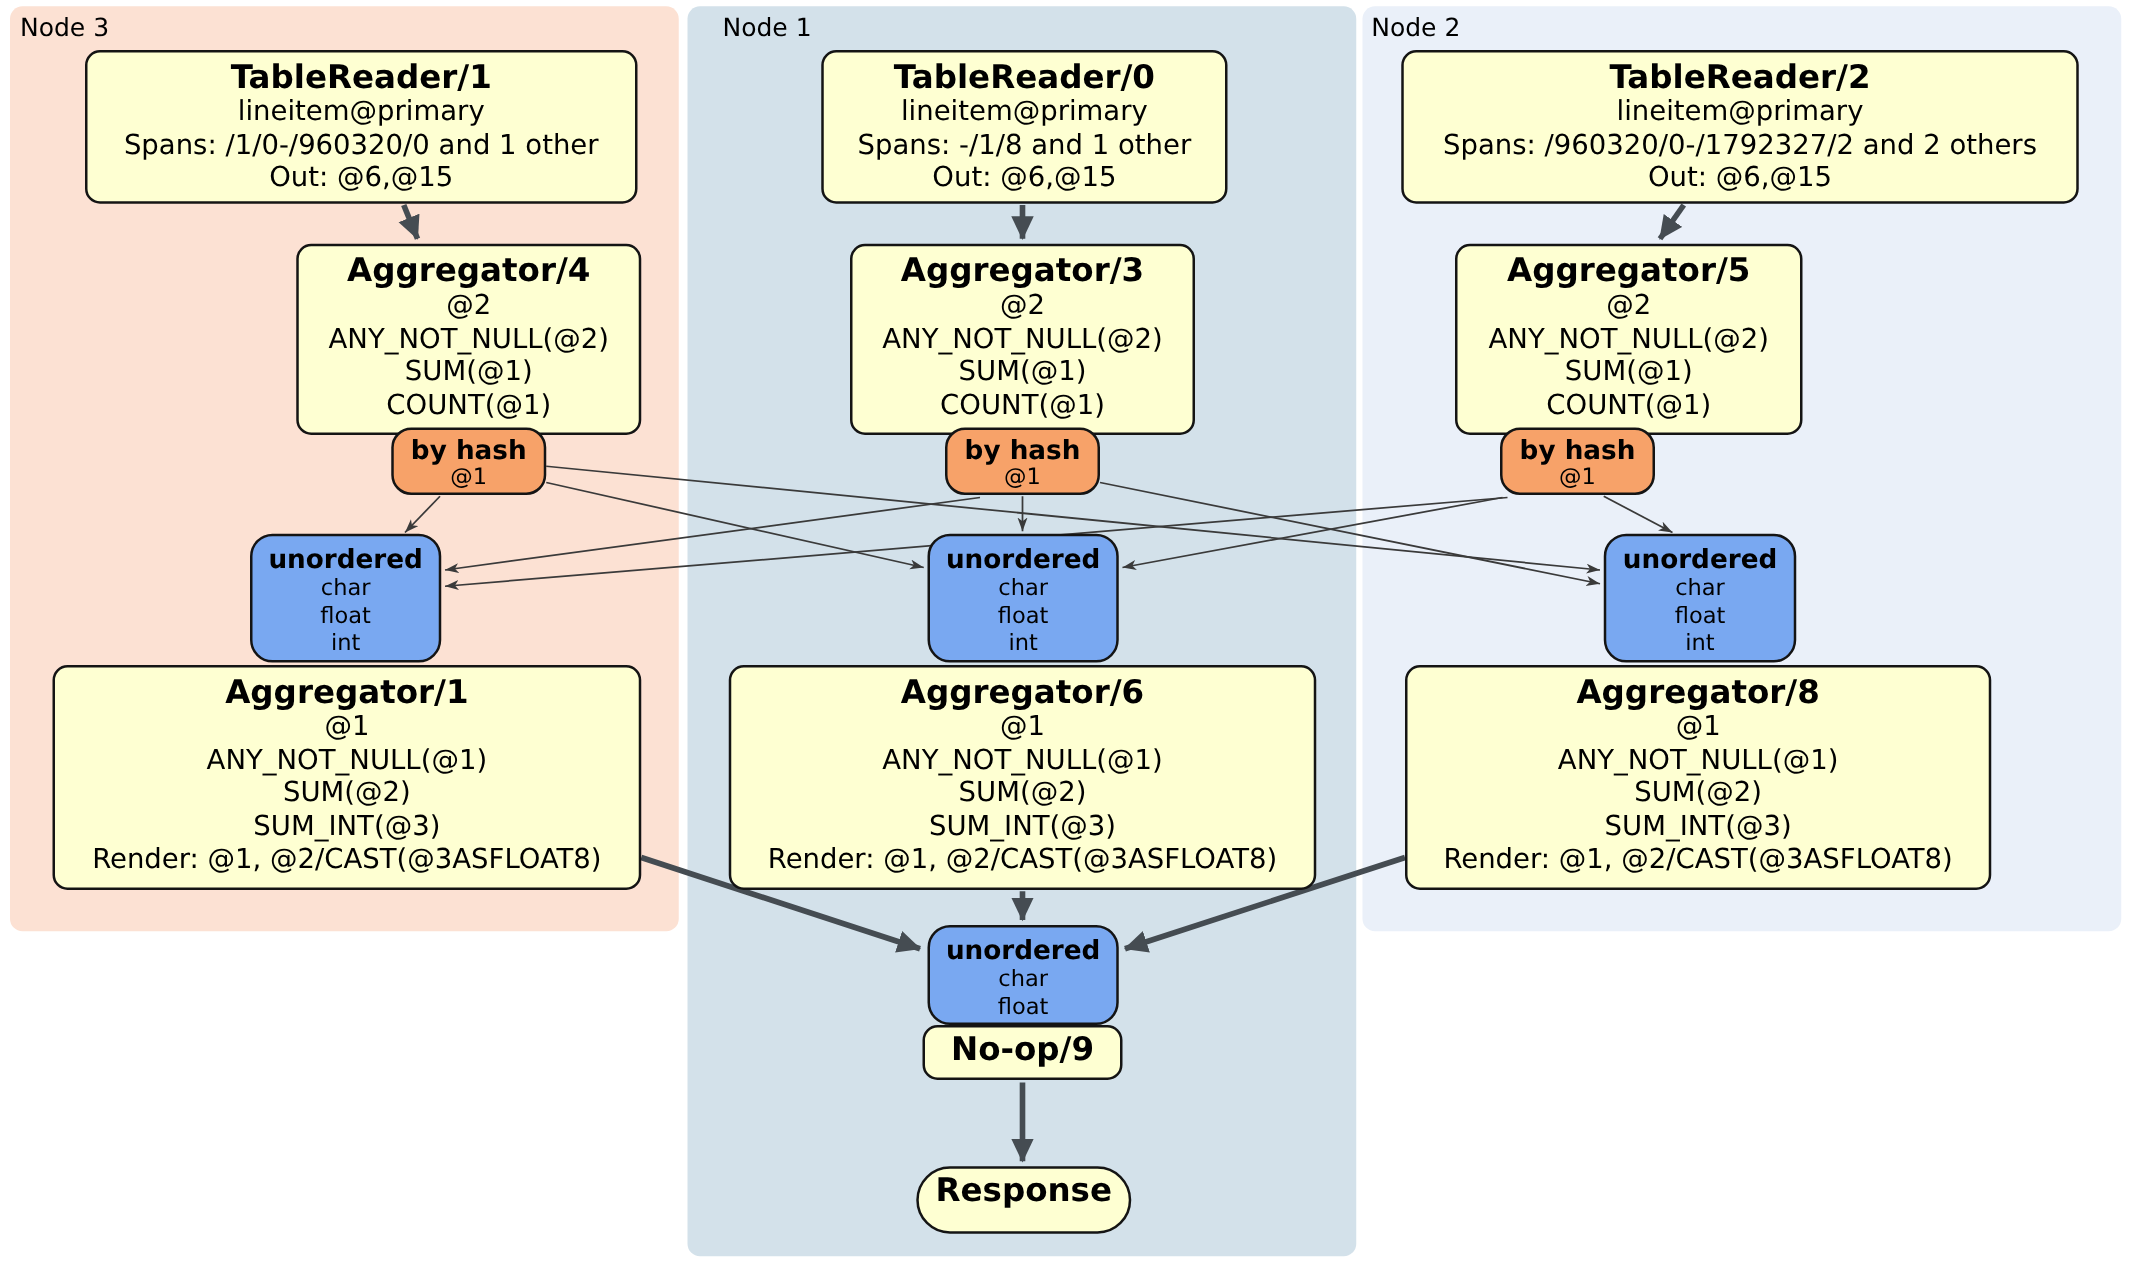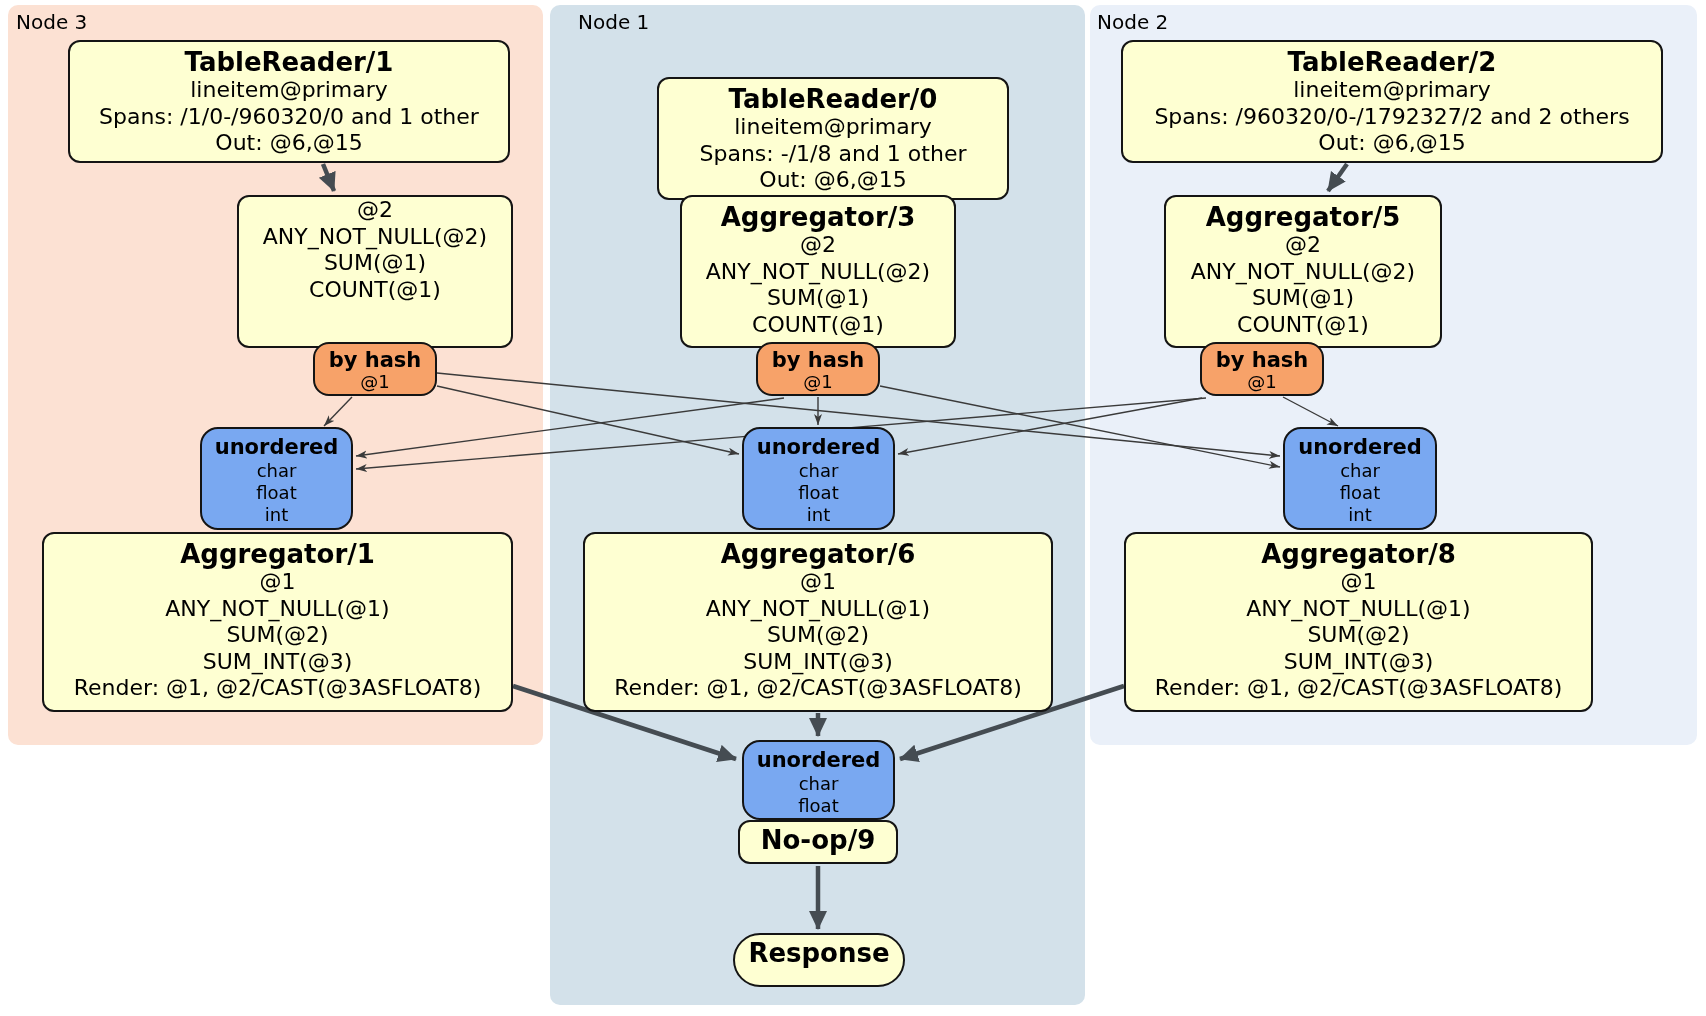--- a/index.html
+++ b/index.html
@@ -28,21 +28,21 @@
   .router .bl{font-size:18px;line-height:20px;}
 
   .sync{background:#79a8f1;border-radius:18px;}
   .sync .bt{font-size:21px;line-height:25px;padding-top:6px;}
   .sync .bl{font-size:18px;line-height:22px;}
 
   .single .bt{padding-top:3px;}
 
   
   #tr1 {left:68px;  top:40px;  width:442px; height:123px;}
-  #tr0 {left:657px; top:40px;  width:352px; height:123px;margin-top:37px;}
+  #tr0 {left:657px; top:40px;  width:325px; height:123px;}
   #tr2 {left:1121px;top:40px;  width:542px; height:123px;}
   #agg4{left:237px; top:195px; width:276px; height:153px;}
   #agg3{left:680px; top:195px; width:276px; height:153px;}
   #agg5{left:1124px;top:195px; width:278px; height:153px;margin-left:40px;}
   #byhash_l{left:313px; top:342px;width:124px;height:54px;}
   #byhash_m{left:756px; top:342px;width:124px;height:54px;}
   #byhash_r{left:1200px;top:342px;width:124px;height:54px;}
   #un_l{left:200px; top:427px;width:153px;height:103px;}
   #un_m{left:742px; top:427px;width:153px;height:103px;}
   #un_r{left:1283px;top:427px;width:154px;height:103px;}
@@ -98,20 +98,21 @@
     </g>
   </svg>
 
   <div class="box" id="tr1">
     <div class="bt">TableReader/1</div>
     <div class="bl">lineitem@primary</div>
     <div class="bl">Spans: /1/0-/960320/0 and 1 other</div>
     <div class="bl">Out: @6,@15</div>
   </div>
   <div class="box" id="agg4">
+    <div class="bt">Aggregator/4</div>
     <div class="bl">@2</div>
     <div class="bl">ANY_NOT_NULL(@2)</div>
     <div class="bl">SUM(@1)</div>
     <div class="bl">COUNT(@1)</div>
   </div>
   <div class="box router" id="byhash_l">
     <div class="bt">by hash</div>
     <div class="bl">@1</div>
   </div>
   <div class="box sync" id="un_l">

